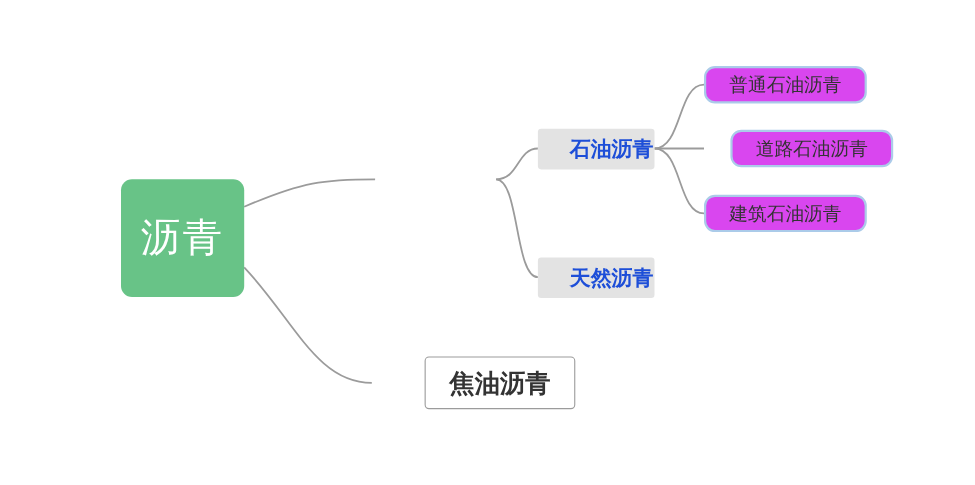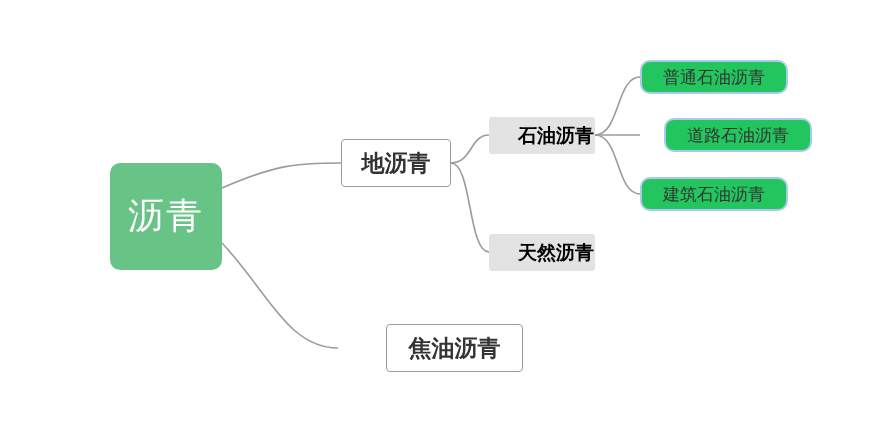--- a/index.html
+++ b/index.html
@@ -51,29 +51,29 @@
     color: #333333;
     font-size: 23px;
     font-weight: 600;
   }
   .node-ground { left: 341px; top: 139px; width: 110px; height: 48px; }
   .node-tar    { left: 338px; top: 324px; width: 137px; height: 48px; margin-left: 48px; }
   .node-l2 {
     background: #e3e3e3;
     border: none;
     border-radius: 3px;
-    color: #000000;
+    color: #1d4ed8;
     font-size: 19px;
     font-weight: 600;
     padding-left: 28px;
   }
   .node-petroleum { left: 489px; top: 117px; width: 106px; height: 37px; }
   .node-natural   { left: 489px; top: 234px; width: 106px; height: 37px; }
   .node-l3 {
-    background: #22c55e;
+    background: #d946ef;
     border: 2px solid #abcbe9;
     border-radius: 10px;
     color: #333333;
     font-size: 17px;
     font-weight: 500;
   }
   .node-ordinary { left: 640px; top: 60px;  width: 148px; height: 34px; }
   .node-road     { left: 664px; top: 118px; width: 148px; height: 34px; }
   .node-building { left: 640px; top: 177px; width: 148px; height: 34px; }
 </style>
@@ -94,21 +94,20 @@
 
     <path d="M 595 135 C 620 135, 616 77, 640 77" fill="none" stroke="#9b9b9b" stroke-width="1.6"></path>
 
     <path d="M 595 135 C 615 135, 620 135, 640 135" fill="none" stroke="#9b9b9b" stroke-width="1.6"></path>
 
     <path d="M 595 135 C 620 135, 616 194, 640 194" fill="none" stroke="#9b9b9b" stroke-width="1.6"></path>
   </svg>
 
   <div class="node node-root">沥青</div>
 
-  <div class="node node-l1 node-ground">地沥青</div>
 
   <div class="node node-l1 node-tar">焦油沥青</div>
 
   <div class="node node-l2 node-petroleum">石油沥青</div>
 
   <div class="node node-l2 node-natural">天然沥青</div>
 
   <div class="node node-l3 node-ordinary">普通石油沥青</div>
 
   <div class="node node-l3 node-road">道路石油沥青</div>

